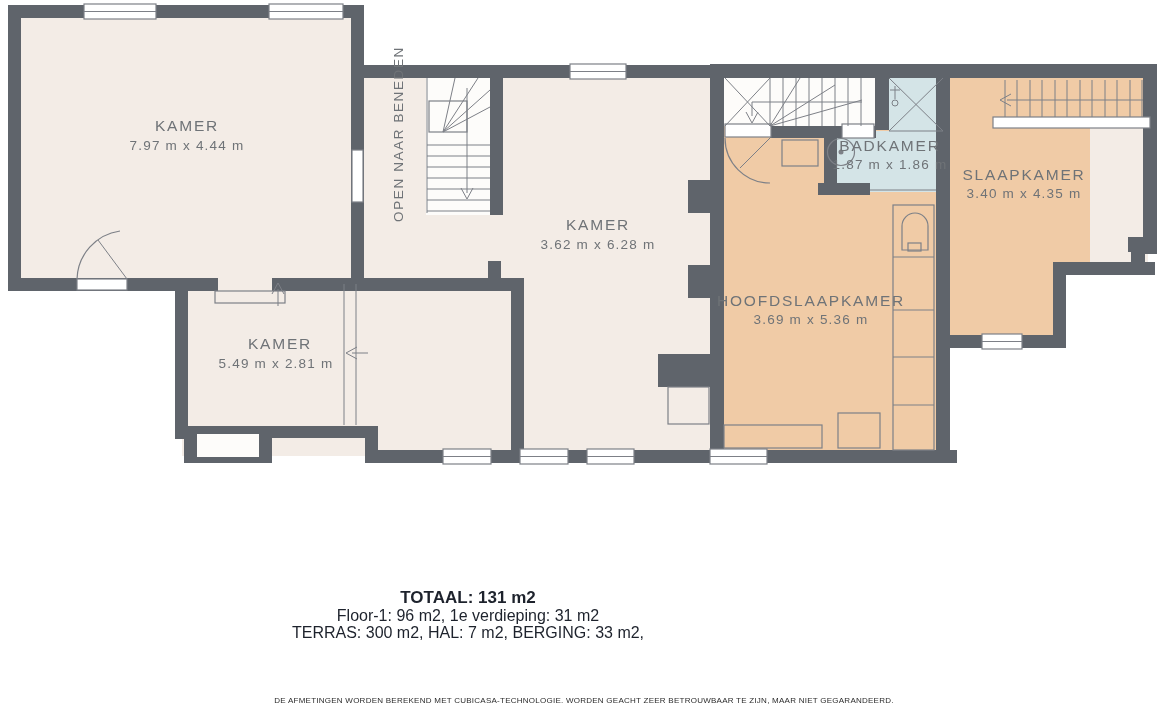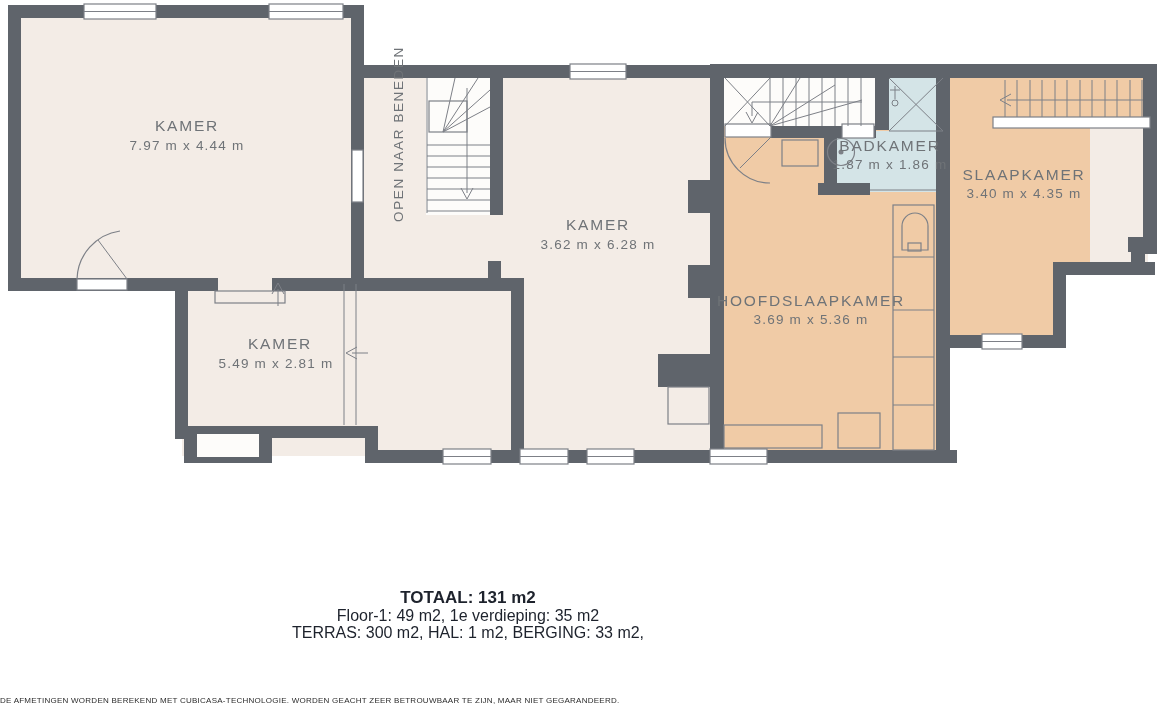--- a/index.html
+++ b/index.html
@@ -17,21 +17,21 @@
   .win {fill:#ffffff;stroke:var(--line,#7d8087);stroke-width:1.2;}
   text.room{fill:var(--label,#6f7377);font-size:15.5px;letter-spacing:1.8px;
             text-anchor:middle;font-family:"Liberation Sans",sans-serif;}
   text.dims{fill:var(--label,#6f7377);font-size:13.5px;letter-spacing:1.2px;
             text-anchor:middle;font-family:"Liberation Sans",sans-serif;}
   text.vert{fill:var(--label,#6f7377);font-size:13.5px;letter-spacing:1.6px;
             text-anchor:middle;font-family:"Liberation Sans",sans-serif;}
   .summary{position:absolute;left:0;top:588px;width:936px;text-align:center;
            color:var(--text_dark,#1d222c);font-size:16px;line-height:17.4px;}
   .summary .total{font-weight:bold;font-size:17px;line-height:19px;}
-  .disclaimer{position:absolute;left:0;top:696px;width:1168px;text-align:left;
+  .disclaimer{position:absolute;left:0;top:696px;width:1168px;text-align:center;
            color:#2b2b2b;font-size:8px;letter-spacing:0.25px;}
 </style>
 </head>
 <body>
 
 <div class="plan-wrap">
 <svg width="1168" height="530" viewBox="0 0 1168 530">
 
   <g>
     <rect class="ivory" x="14" y="10" width="344" height="275"></rect>
@@ -220,17 +220,17 @@
     <text class="dims" x="1024" y="198">3.40 m x 4.35 m</text>
     <text class="room" x="811" y="306">HOOFDSLAAPKAMER</text>
     <text class="dims" x="811" y="324">3.69 m x 5.36 m</text>
     <text class="vert" x="398" y="139" transform="rotate(-90 398 134)">OPEN NAAR BENEDEN</text>
   </g>
 </svg>
 </div>
 
 <div class="summary">
   <div class="total">TOTAAL: 131 m2</div>
-  <div>Floor-1: 49 m2, 1e verdieping: 35 m2</div>
-  <div>TERRAS: 300 m2, HAL: 1 m2, BERGING: 33 m2,</div>
+  <div>Floor-1: 96 m2, 1e verdieping: 31 m2</div>
+  <div>TERRAS: 300 m2, HAL: 7 m2, BERGING: 33 m2,</div>
 </div>
 
 <div class="disclaimer">DE AFMETINGEN WORDEN BEREKEND MET CUBICASA-TECHNOLOGIE. WORDEN GEACHT ZEER BETROUWBAAR TE ZIJN, MAAR NIET GEGARANDEERD.</div>
 
 </body></html>

